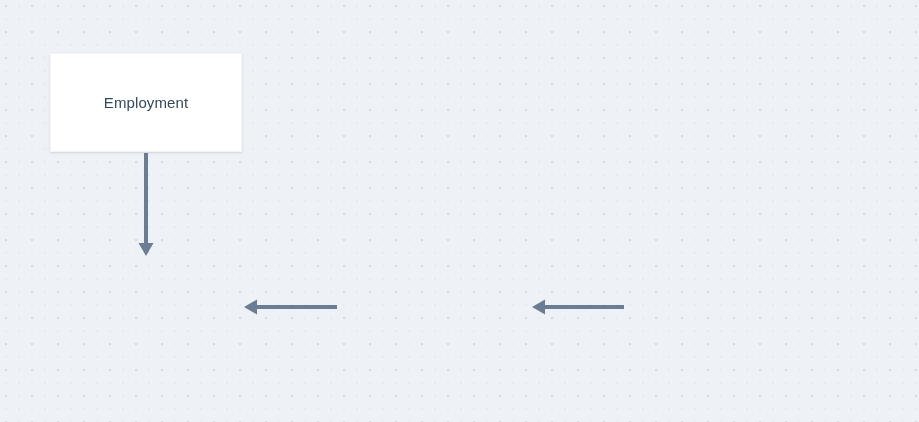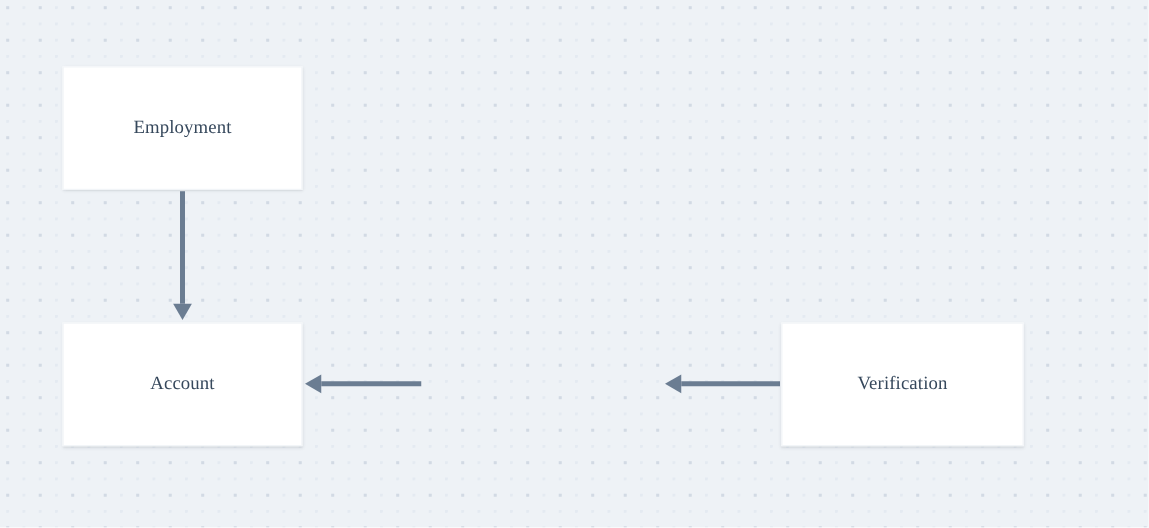--- a/index.html
+++ b/index.html
@@ -39,21 +39,21 @@
     background: #ffffff;
     border: 1px solid #f2f5f8;
     box-shadow: 0 1px 3px rgba(30, 41, 59, 0.09),
                 0 1px 1px rgba(30, 41, 59, 0.05);
     display: flex;
     align-items: center;
     justify-content: center;
   }
 
   .node-label {
-    font-family: Liberation Serif, serif;
+    font-family: Liberation Sans, sans-serif;
     font-size: 15px;
     font-weight: 400;
     color: #36485c;
     letter-spacing: 0.1px;
     line-height: 1;
     white-space: nowrap;
   }
 </style>
 </head>
 <body>
@@ -74,22 +74,16 @@
           <line x1="624" y1="307" x2="545" y2="307" stroke="#6b7d92" stroke-width="4"></line>
           <polygon points="545,299.5 545,314.5 532,307" fill="#6b7d92"></polygon>
         </g>
       </g>
   </svg>
 
   <div class="node" style="left: 50px; top: 53px; width: 192px; height: 99px; background: rgb(255, 255, 255);">
     <span class="node-label" style="color: rgb(54, 72, 92);">Employment</span>
   </div>
 
-  <div class="node" style="left: 50px; top: 258px; width: 192px; height: 99px; background: rgb(255, 255, 255);">
-    <span class="node-label" style="color: rgb(54, 72, 92);">Account</span>
-  </div>
 
 
-  <div class="node" style="left: 625px; top: 258px; width: 194px; height: 99px; background: rgb(255, 255, 255);">
-    <span class="node-label" style="color: rgb(54, 72, 92);">Verification</span>
-  </div>
 
 </div>
 
 </body></html>

